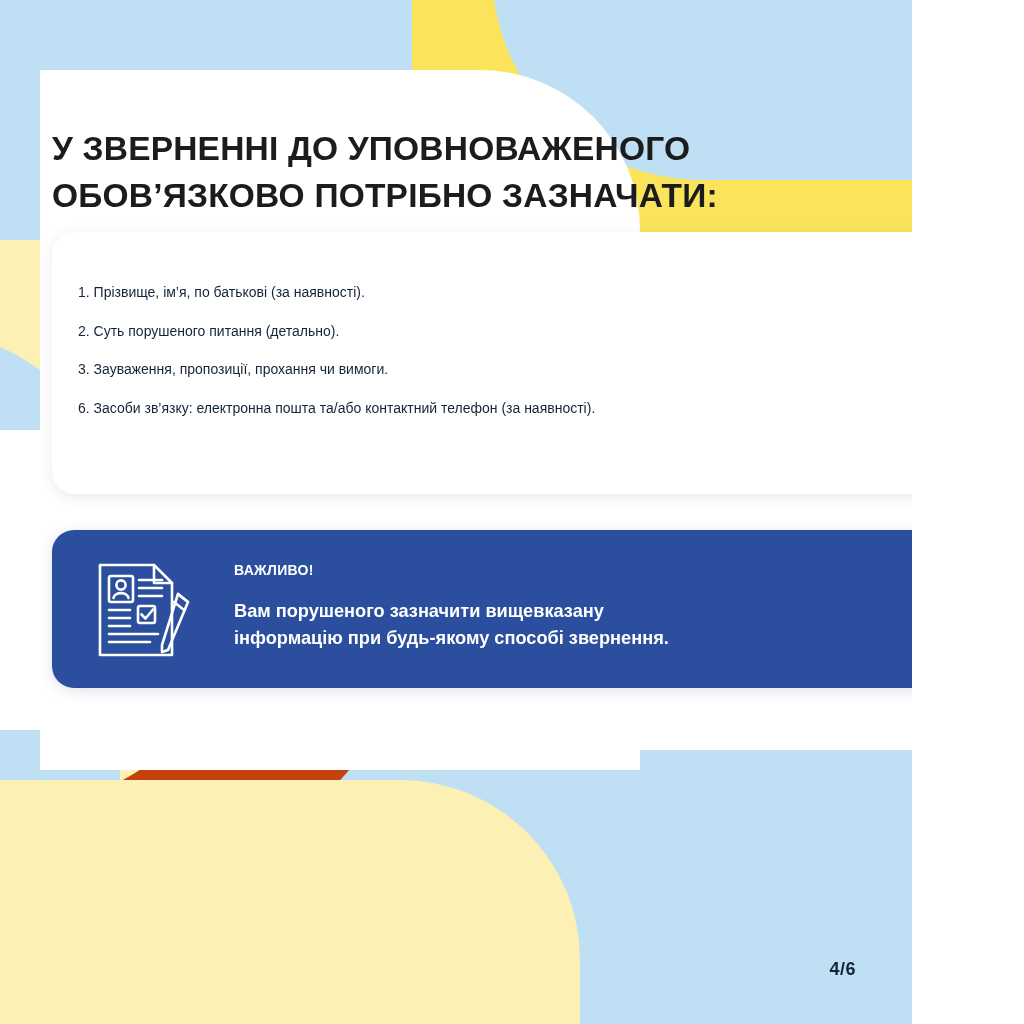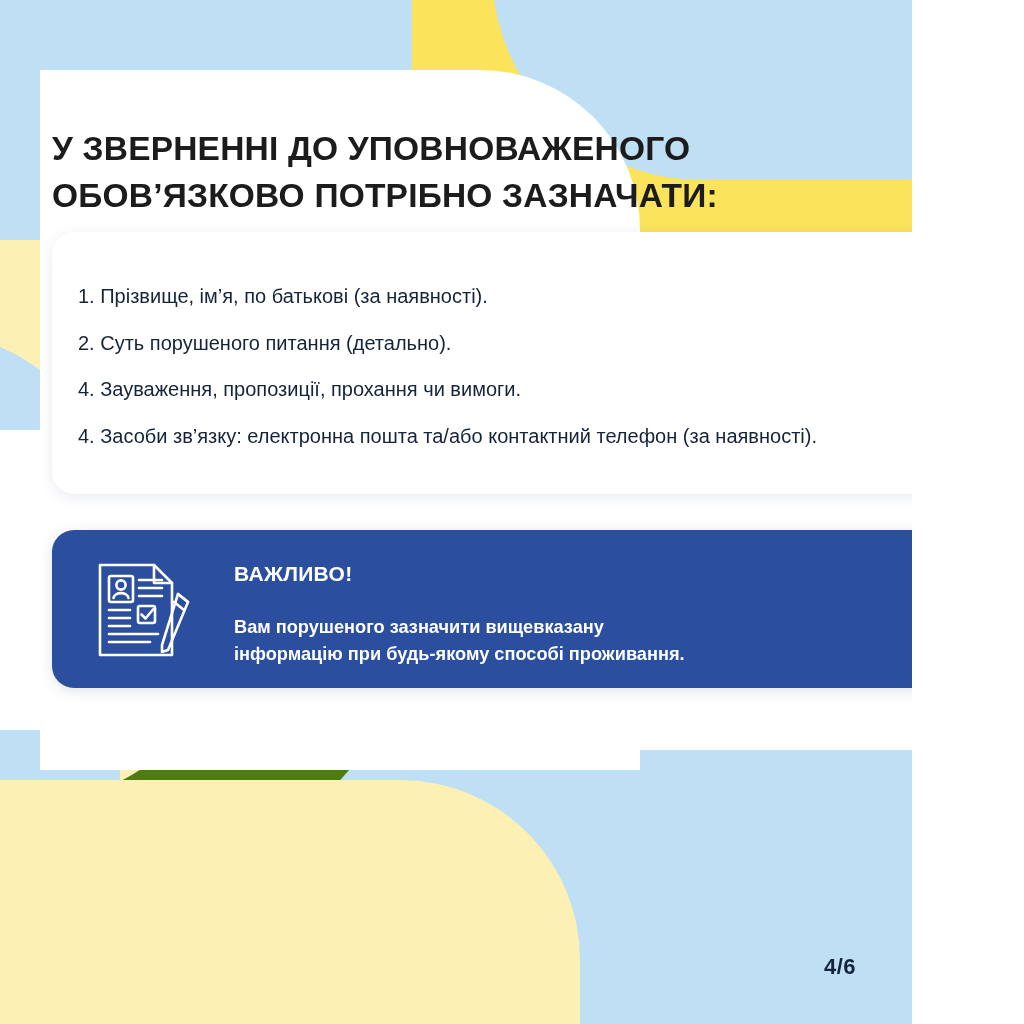--- a/index.html
+++ b/index.html
@@ -12,21 +12,21 @@
     font-family: "Liberation Sans", sans-serif;
     background: #ffffff;
     overflow: hidden;
   }
 
   .slide {
     position: relative;
     width: 912px;
     height: 1024px;
     overflow: hidden;
-    background: #4d7c0f;
+    background: #c2410c;
   }
 
   
   .bg-layer {
     position: absolute;
     inset: 0;
     overflow: hidden;
   }
   .blob {
     position: absolute;
@@ -161,21 +161,21 @@
     box-shadow: 0 3px 14px rgba(40, 60, 110, 0.10);
   }
 
   .list {
     position: absolute;
     left: 78px;
     top: 283px;
     width: 880px;
   }
   .list-item {
-    font-size: 20px;
+    font-size: 14px;
     color: #15243a;
     line-height: 1.3;
     margin-bottom: 20.5px;
     white-space: nowrap;
   }
 
   .card-blue {
     position: absolute;
     left: 52px;
     top: 530px;
@@ -195,37 +195,37 @@
   }
 
   .important-block {
     position: absolute;
     left: 234px;
     top: 562px;
     width: 710px;
     color: #ffffff;
   }
   .important-title {
-    font-size: 21px;
+    font-size: 14px;
     font-weight: bold;
     letter-spacing: 0.3px;
-    margin-bottom: 28px;
+    margin-bottom: 20px;
     text-transform: uppercase;
   }
   .important-body {
     font-size: 18.2px;
     font-weight: bold;
     line-height: 1.5;
   }
 
   .page-num {
     position: absolute;
     right: 56px;
     bottom: 44px;
-    font-size: 22px;
+    font-size: 18px;
     font-weight: bold;
     color: #15243a;
     letter-spacing: 0.5px;
   }
 </style>
 </head>
 <body>
 
 <div class="slide">
 
@@ -245,22 +245,22 @@
 
   <div class="content">
 
     <h1 class="headline">У ЗВЕРНЕННІ ДО УПОВНОВАЖЕНОГО ОБОВ’ЯЗКОВО ПОТРІБНО ЗАЗНАЧАТИ:</h1>
 
     <div class="card-white"></div>
 
     <div class="list">
       <div class="list-item">1. Прізвище, ім’я, по батькові (за наявності).</div>
       <div class="list-item">2. Суть порушеного питання (детально).</div>
-      <div class="list-item">4. Зауваження, пропозиції, прохання чи вимоги.</div>
-      <div class="list-item">4. Засоби зв’язку: електронна пошта та/або контактний телефон (за наявності).</div>
+      <div class="list-item">3. Зауваження, пропозиції, прохання чи вимоги.</div>
+      <div class="list-item">6. Засоби зв’язку: електронна пошта та/або контактний телефон (за наявності).</div>
     </div>
 
     <div class="card-blue"></div>
 
     <div class="doc-icon">
       <svg viewBox="0 0 106 100" width="106" height="100" fill="none" stroke="#ffffff" stroke-width="2.6" stroke-linecap="round" stroke-linejoin="round">
 
         <path d="M8 5 H62 L80 23 V95 H8 Z"></path>
         <path d="M62 5 V23 H80"></path>
 
@@ -284,20 +284,20 @@
         <path d="M86 34 L96 42 L76 90 L70 92 L70 85 Z"></path>
         <path d="M86 34 L96 42"></path>
         <path d="M82 42 L92 50"></path>
       </svg>
     </div>
 
     <div class="important-block">
       <div class="important-title">ВАЖЛИВО!</div>
       <div class="important-body">
         <div>Вам порушеного зазначити вищевказану</div>
-        <div>інформацію при будь-якому способі проживання.</div>
+        <div>інформацію при будь-якому способі звернення.</div>
       </div>
     </div>
 
     <div class="page-num">4/6</div>
 
   </div>
 </div>
 
 </body></html>

